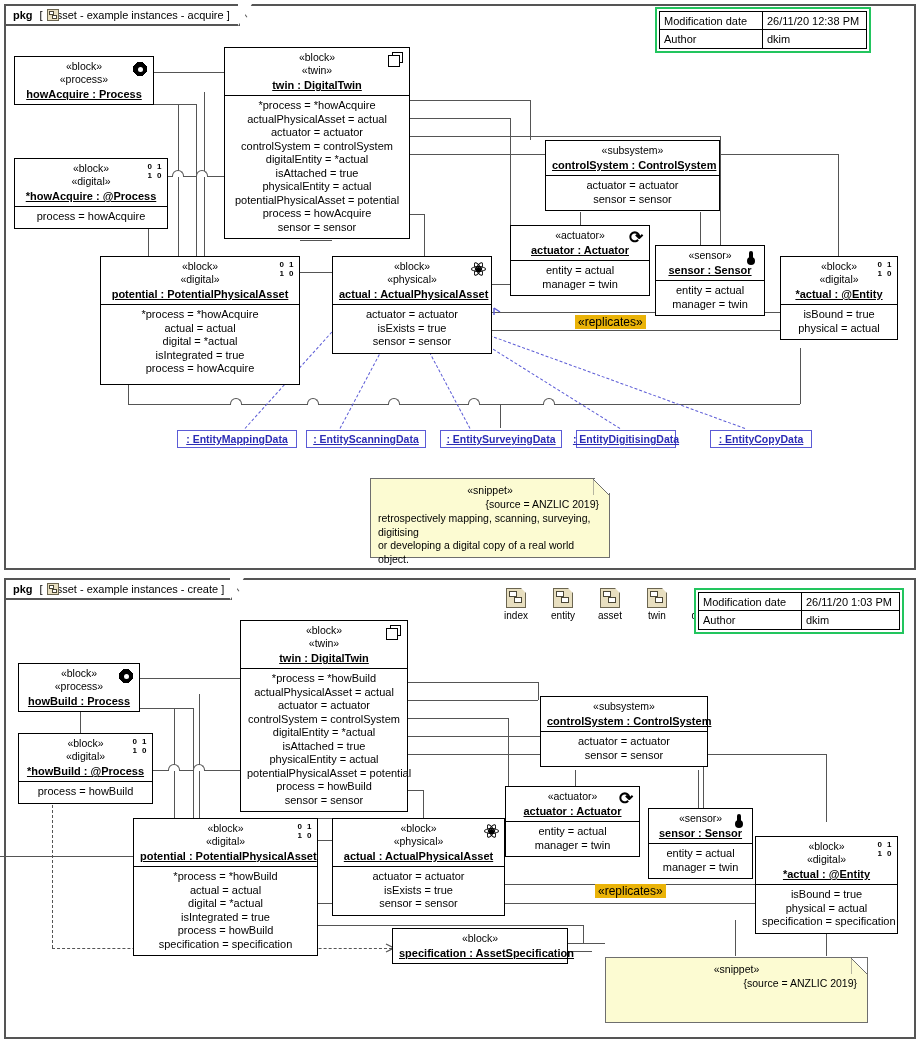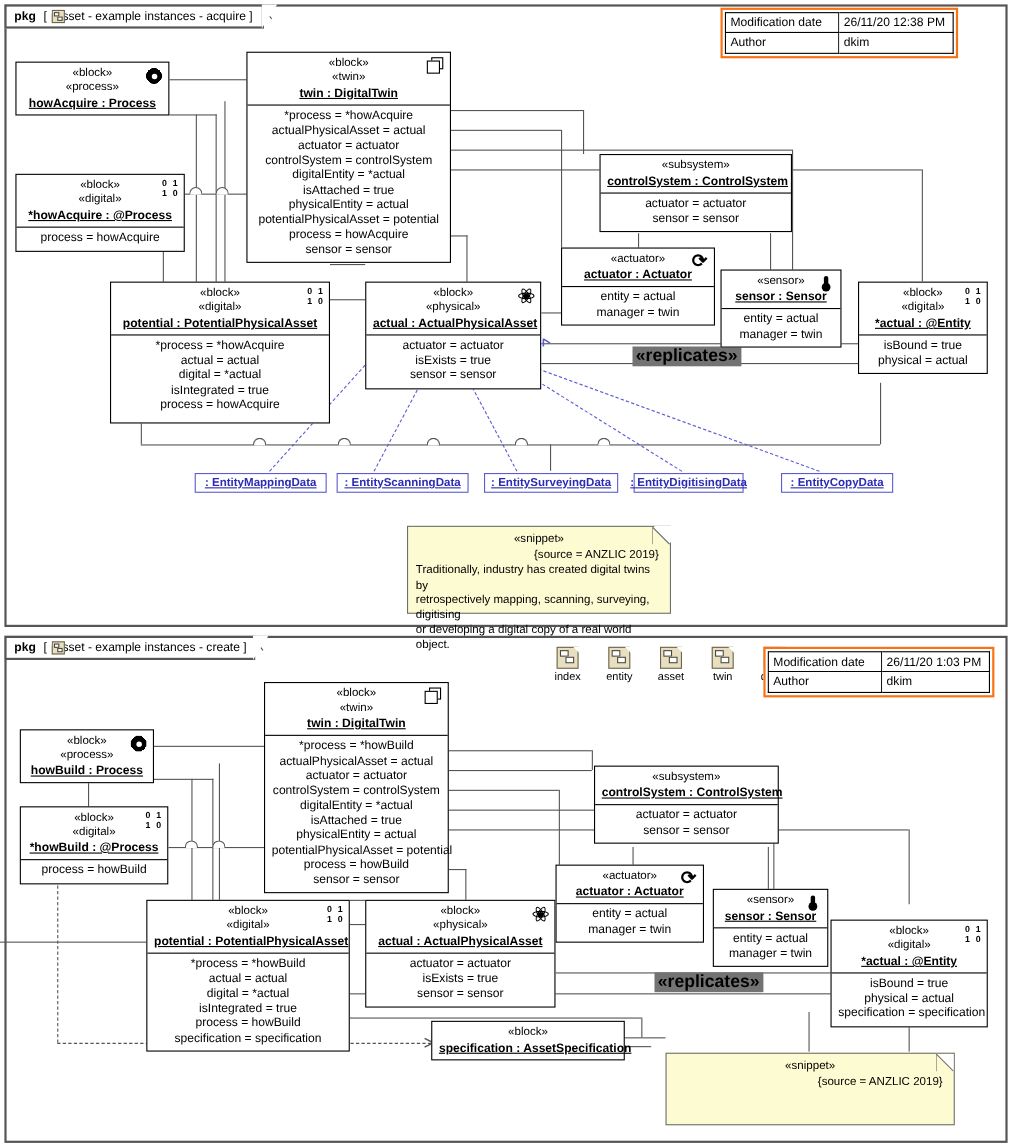--- a/index.html
+++ b/index.html
@@ -22,21 +22,21 @@
   .pkgicon .sh{position:absolute;left:0;top:0;width:12px;height:12px;background:#e8dfc0;
                border:1px solid #6b6550;box-sizing:border-box;}
   .pkgicon .fold{position:absolute;right:0;top:0;width:0;height:0;
                  border-left:4px solid transparent;border-top:4px solid #fff;}
   .pkgicon .b1{position:absolute;left:2px;top:2px;width:5px;height:4px;border:1px solid #4a4636;
                background:#fff;box-sizing:border-box;}
   .pkgicon .b2{position:absolute;left:5px;top:6px;width:5px;height:4px;border:1px solid #4a4636;
                background:#fff;box-sizing:border-box;}
 
   
-  .metatable{position:absolute;border:2px solid #f97316;background:#fff;box-sizing:border-box;
+  .metatable{position:absolute;border:2px solid #22c55e;background:#fff;box-sizing:border-box;
              padding:2px;z-index:5;}
   .metarow{display:flex;}
   .metacell{border:1px solid #000;box-sizing:border-box;font-size:11px;padding:2px 4px;
             height:19px;display:flex;align-items:center;background:#fff;white-space:nowrap;}
   .metarow+.metarow .metacell{border-top:none;}
   .metacell+.metacell{border-left:none;}
 
   
   .blk{position:absolute;border:1px solid #000;background:#fff;box-sizing:border-box;z-index:3;}
   .blk .head{padding:3px 6px 3px 6px;position:relative;text-align:center;}
@@ -104,22 +104,22 @@
 
   
   .ln{position:absolute;background:#555;z-index:1;}
   .lnh{height:1px;}
   .lnv{width:1px;}
   .dash-h{position:absolute;height:0;border-top:1.5px dashed #555;z-index:1;}
   .dash-v{position:absolute;width:0;border-left:1.5px dashed #555;z-index:1;}
   .darrow{position:absolute;z-index:2;transform-origin:0 50%;height:0;
           border-top:1.3px dashed #5b5bd6;}
   .arrowhead{position:absolute;z-index:3;}
-  .lbl{position:absolute;font-size:16px;color:#000;background:#737373;padding:0 3px;z-index:3;
-       white-space:nowrap;font-weight:bold;}
+  .lbl{position:absolute;font-size:12px;color:#000;background:#eab308;padding:0 3px;z-index:3;
+       white-space:nowrap;}
 
   
   .jump{position:absolute;width:12px;height:7px;border:1px solid #555;border-bottom:none;
         border-radius:12px 12px 0 0;background:#fff;z-index:2;box-sizing:border-box;}
 
   
   .iconstrip{position:absolute;display:flex;gap:11px;z-index:5;}
   .iconitem{display:flex;flex-direction:column;align-items:center;width:36px;}
   .iconitem .big{position:relative;width:21px;height:21px;}
   .iconitem .big .sh{position:absolute;left:0;top:0;width:20px;height:20px;background:#e8dfc0;
@@ -400,21 +400,20 @@
     <div class="foldtri"></div>
     <div class="fold" style="border-left:none;border-bottom:none;"></div>
     <svg style="position:absolute;right:0;top:0;width:16px;height:16px;" viewBox="0 0 16 16">
       <polygon points="0,0 16,16 0,16" fill="#fcfbd2"></polygon>
       <polygon points="0,0 16,16 16,0" fill="#ffffff"></polygon>
       <path d="M0 0 L16 16 M0 0 L0 16" stroke="#6e6e6e" stroke-width="1" fill="none"></path>
     </svg>
     <div class="nstereo">«snippet»</div>
     <div class="nsrc">{source = ANZLIC 2019}</div>
     <div class="nbody">
-      <div>Traditionally, industry has created digital twins by</div>
       <div>retrospectively mapping, scanning, surveying, digitising</div>
       <div>or developing a digital copy of a real world object.</div>
     </div>
   </div>
 
   <div class="pkgframe" style="left:4px;top:578px;width:912px;height:461px;">
     <div class="pkgtab" style="width:228px;">
       <span class="kw">pkg</span>
       <span class="brk">[</span>
       <span class="pkgicon">

